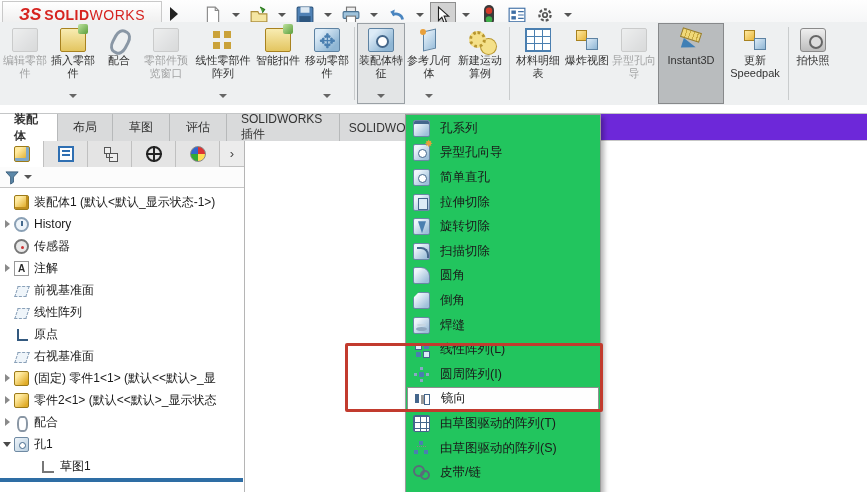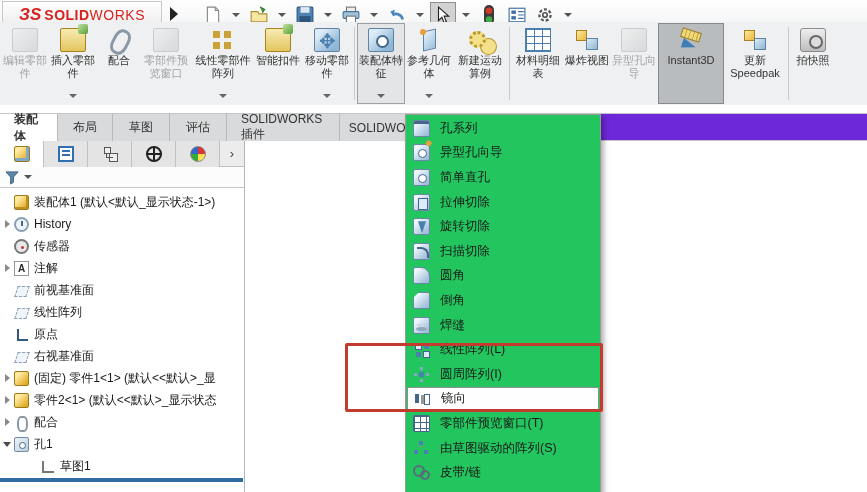--- a/index.html
+++ b/index.html
@@ -501,21 +501,21 @@
     <div class="mrow">
       <span class="mi circpat"></span>
       <span>圆周阵列(I)</span>
     </div>
     <div class="mrow sel">
       <span class="mi mirror"></span>
       <span>镜向</span>
     </div>
     <div class="mrow">
       <span class="mi tablepat"></span>
-      <span>零部件预览窗口(T)</span>
+      <span>由草图驱动的阵列(T)</span>
     </div>
     <div class="mrow">
       <span class="mi sketchpat"></span>
       <span>由草图驱动的阵列(S)</span>
     </div>
     <div class="mrow">
       <span class="mi belt"></span>
       <span>皮带/链</span>
     </div>
   </div>

